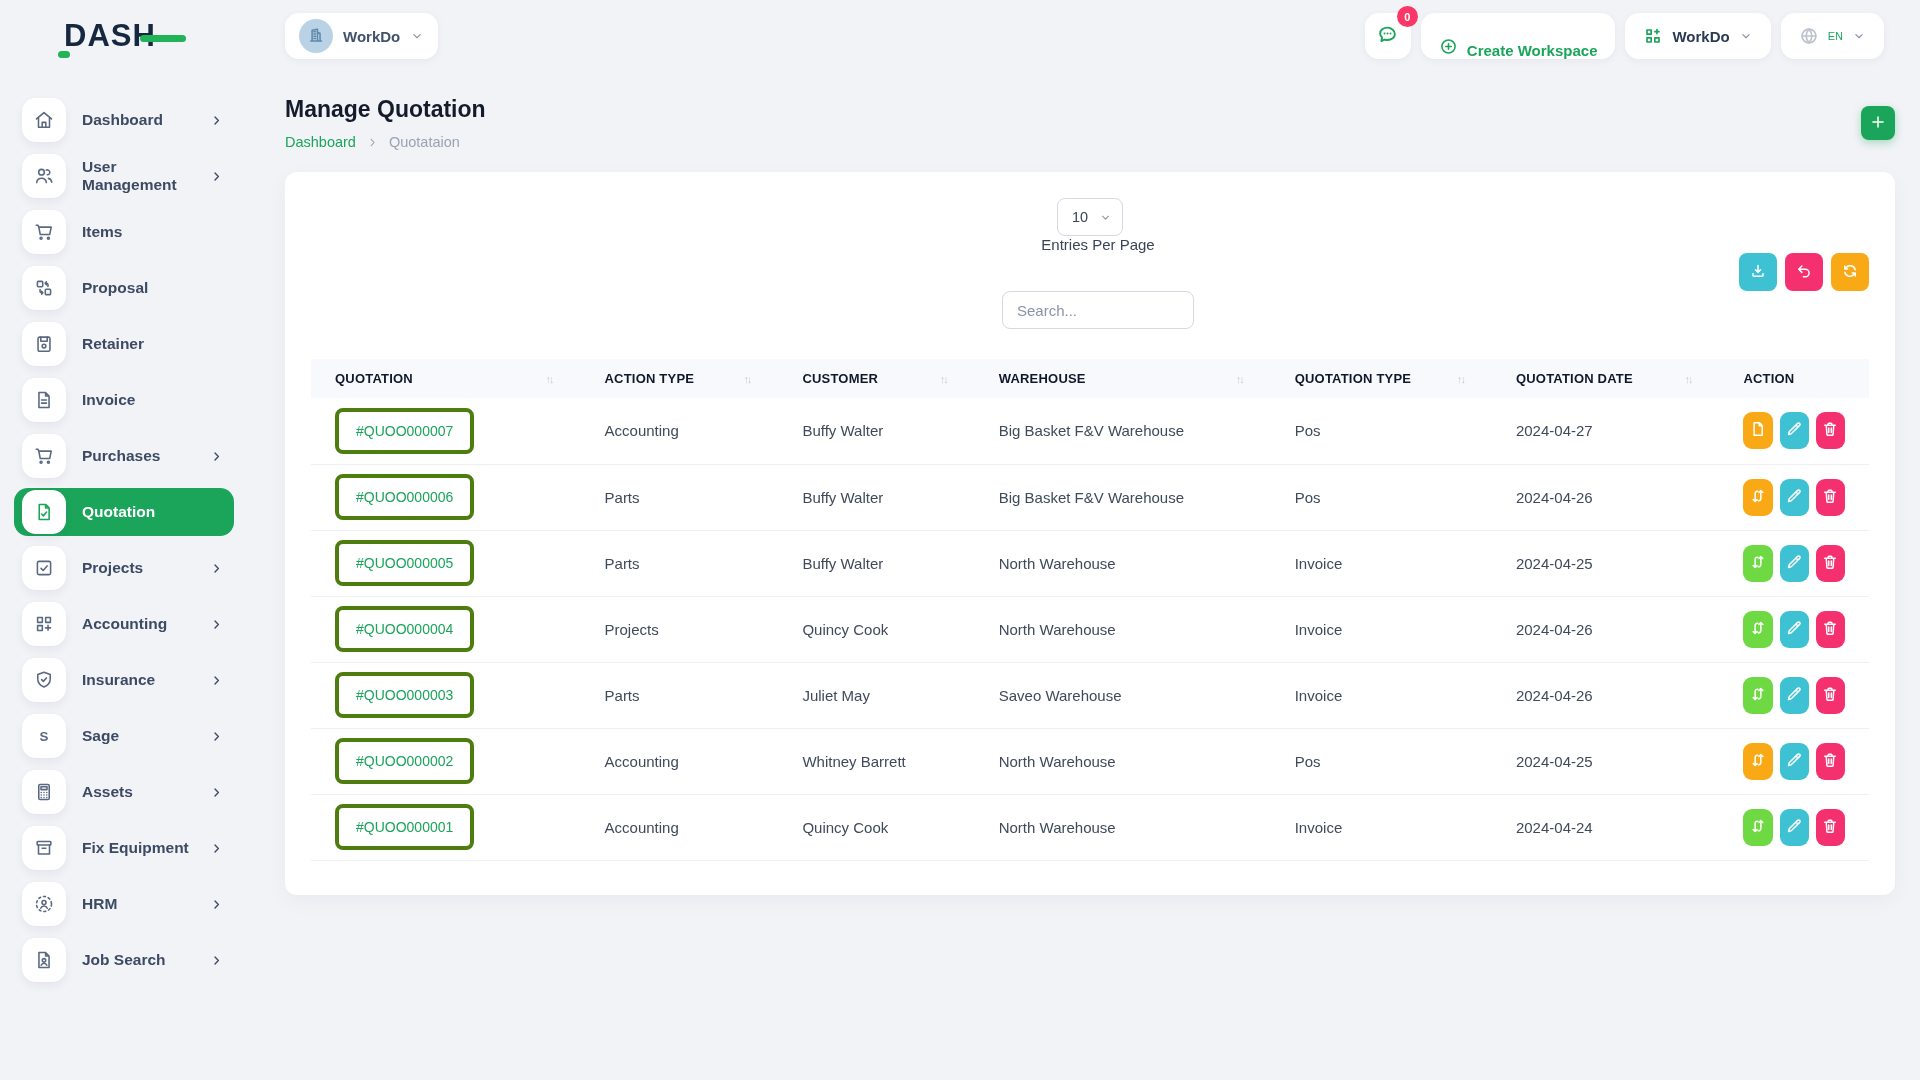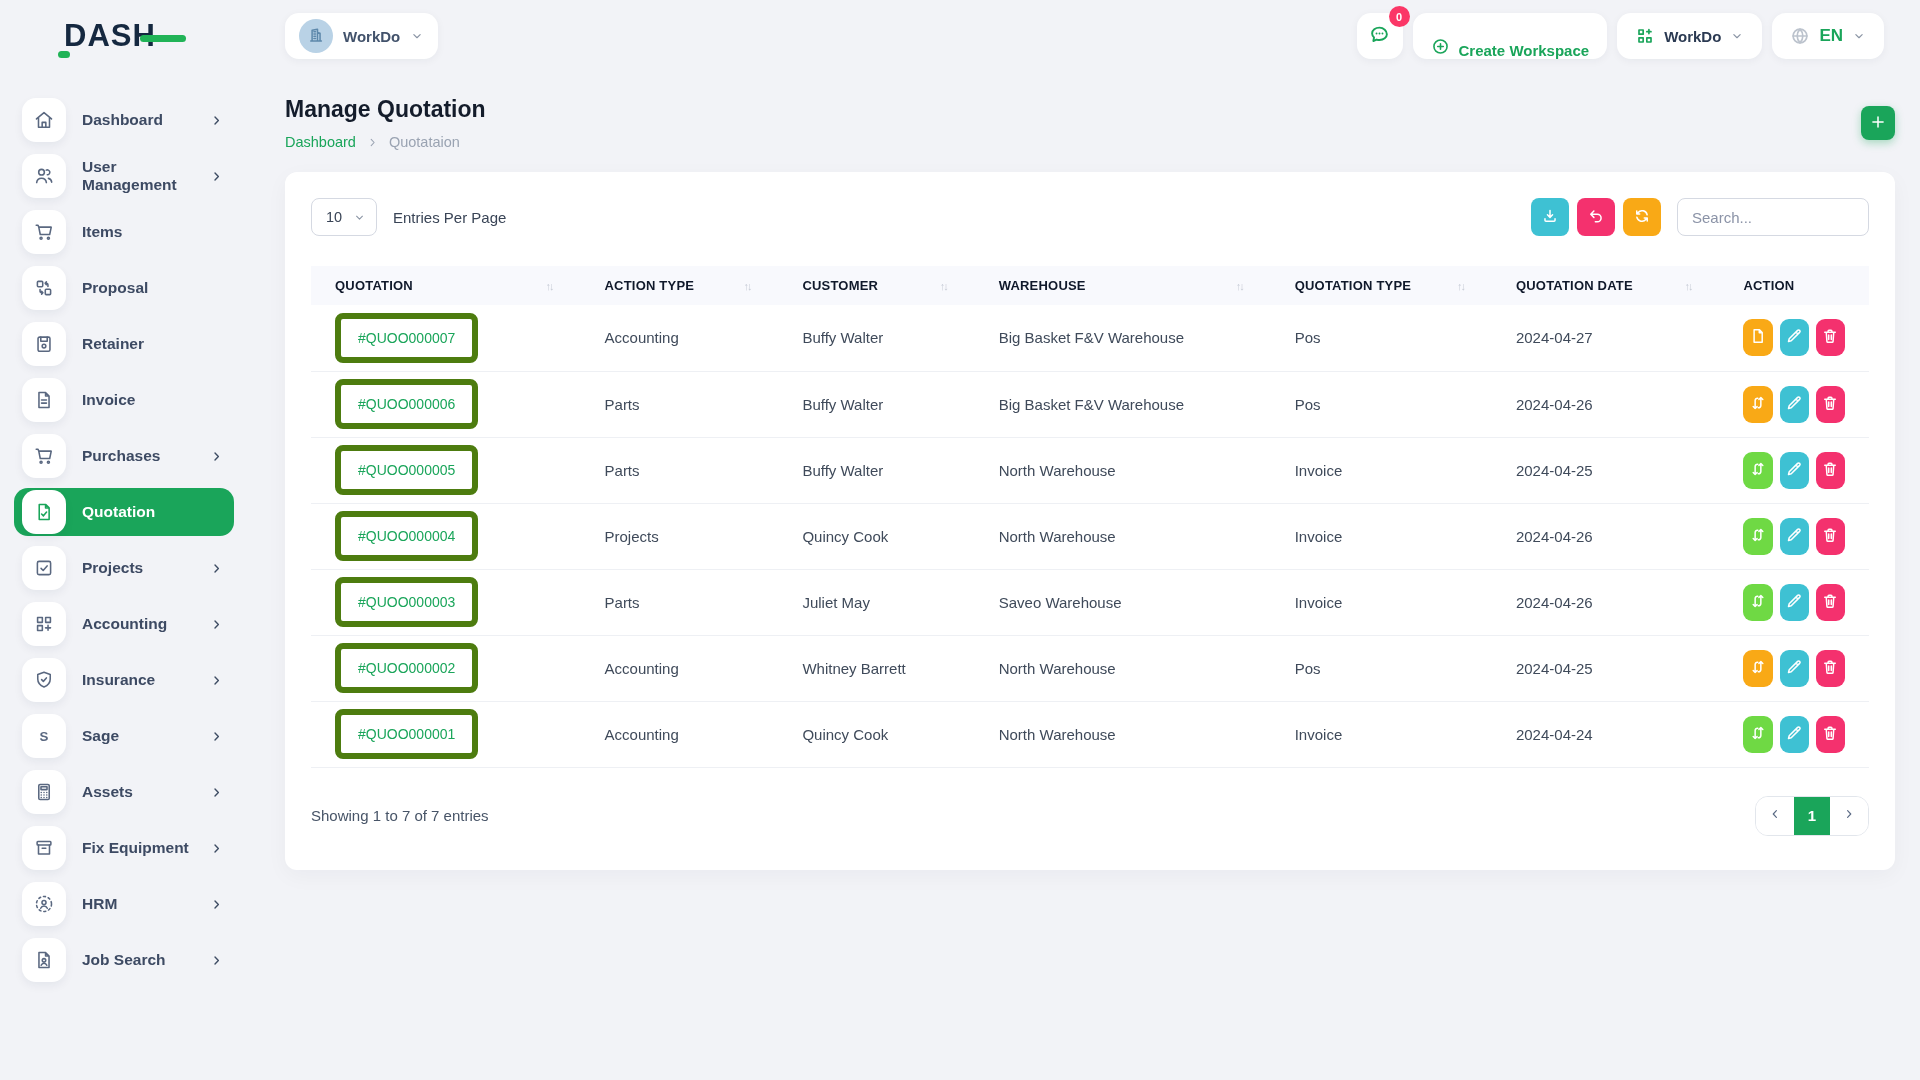--- a/index.html
+++ b/index.html
@@ -19,21 +19,21 @@
   .ws-label { font-weight:600; color:#42526b; }
   .chev { color:#8a94a4; display:flex; }
   .spacer { flex:1; }
   .icon-pill { position:relative; width:46px; justify-content:center; padding:0; color:#1aa55a; margin-right:10px; }
   .badge { position:absolute; top:-7px; right:-7px; min-width:21px; height:21px; border-radius:11px; background:#fb3767; color:#fff; font-size:11px; font-weight:700; display:flex; align-items:center; justify-content:center; padding:0 5px; }
   .create-pill { color:#1aa55a; font-weight:600; margin-right:10px;align-items:flex-end; }
   .apps-pill { margin-right:10px; }
   .apps-pill .app-label { font-weight:600; color:#2b3a52; }
   .apps-pill .grid-ic { color:#1aa55a; display:flex; }
   .lang-pill .globe-ic { color:#bcc3cd; display:flex; }
-  .lang-pill .lang-label { color:#1aa55a; font-weight:700; font-size:17px; }
+  .lang-pill .lang-label { color:#1aa55a; font-weight:400; font-size:11px; }
 
   
   .sidebar { grid-row:2; overflow:hidden; padding-top:20px; }
   .nav-item { display:flex; align-items:center; height:56px; padding:0 16px 0 22px; cursor:pointer; }
   .nav-tile { width:44px; height:44px; border-radius:14px; background:#fff; box-shadow:0 4px 10px rgba(20,30,60,.06); display:flex; align-items:center; justify-content:center; color:#5a6880; flex-shrink:0; }
   .nav-label { margin-left:16px; font-size:15.5px; font-weight:600; color:#3d4a63; flex:1; }
   .nav-chev { color:#3e4c63; display:flex; }
   .nav-item.active { background:#1aa55a; border-radius:14px; height:48px; margin:4px 6px 4px 14px; padding:0 16px 0 8px; }
   .nav-item.active .nav-tile { color:#1aa55a; }
   .nav-item.active .nav-label { color:#fff; font-weight:700; }
@@ -42,36 +42,36 @@
   .main { grid-row:2; overflow:hidden; padding:0 25px 0 45px; }
   .page-head { display:flex; align-items:center; justify-content:space-between; margin-top:24px; }
   h1 { font-size:23px; font-weight:700; color:#141c2b;text-align:right; }
   .breadcrumb { display:flex; align-items:center; gap:10px; margin-top:11px; font-size:14.5px; }
   .breadcrumb a { color:#1aa55a; text-decoration:none; cursor:pointer; }
   .crumb-sep { color:#9aa3b2; display:flex; }
   .crumb-current { color:#9aa3b2; }
   .add-btn { width:34px; height:34px; border:none; border-radius:8px; background:#1aa55a; color:#fff; display:flex; align-items:center; justify-content:center; cursor:pointer; box-shadow:0 3px 8px rgba(26,165,90,.35); }
 
   .card { background:#fff; border-radius:12px; margin-top:22px; padding:26px 26px 34px; box-shadow:0 6px 22px rgba(24,33,56,.04); }
-  .toolbar { display:flex; align-items:center; }
+  .toolbar { display:flex; align-items:center;flex-direction:column; }
   .select-box { display:flex; align-items:center; justify-content:space-between; width:66px; height:38px; border:1px solid #d5d9e2; border-radius:8px; padding:0 10px 0 14px; background:#fff; font-size:14.5px; color:#394456; cursor:pointer; }
   .entries-label { margin-left:16px; font-size:15px; color:#394456; }
   .tb-right { margin-left:auto; display:flex; align-items:center; }
   .tb-btn { width:38px; height:38px; border:none; border-radius:8px; color:#fff; display:flex; align-items:center; justify-content:center; margin-left:8px; cursor:pointer; }
   .search-input { width:192px; height:38px; border:1px solid #d5d9e2; border-radius:8px; margin-left:16px; padding:0 14px; font-size:15px; font-family:inherit; color:#394456; outline:none; background:#fff; }
   .search-input::placeholder { color:#8b93a7; }
 
   table { width:100%; border-collapse:collapse; margin-top:30px; table-layout:fixed; }
   col.c1{width:17.3%} col.c2{width:12.7%} col.c3{width:12.6%} col.c4{width:19%} col.c5{width:14.2%} col.c6{width:14.6%} col.c7{width:9.6%}
   thead th { background:#f8f9fd; padding:12px 24px; text-align:left; font-size:13px; font-weight:700; color:#10192b; letter-spacing:.2px; cursor:pointer; }
   thead th .th-inner { display:flex; align-items:center; justify-content:space-between; }
   .sort-ic { color:#c7ccd6; font-size:11px; letter-spacing:-2px; font-weight:400; padding-right:4px; }
   tbody td { padding:0 24px; height:66px; font-size:15px; color:#3f4a5a; border-bottom:1px solid #eef0f4; }
   tbody tr:last-child td { border-bottom:1px solid #eef0f4; }
-  .q-pill { display:inline-block; padding:11px 17px; border:6px solid #4d7c0f; color:#1aa55a; border-radius:8px; font-size:14px; background:#fff; cursor:pointer; }
+  .q-pill { display:inline-block; padding:11px 17px; border:4px solid #4d7c0f; color:#1aa55a; border-radius:8px; font-size:14px; background:#fff; cursor:pointer; }
   .act-wrap { display:flex; gap:7px; }
   .act-btn { width:37px; height:37px; border:none; border-radius:9px; color:#fff; display:flex; align-items:center; justify-content:center; cursor:pointer; }
 
   .card-footer { display:flex; align-items:center; justify-content:space-between; margin-top:28px; }
   .showing { font-size:15px; color:#475467; }
   .pagination { display:flex; align-items:center; border:1px solid #e2e6ec; border-radius:13px; overflow:hidden; height:40px; background:#fff; }
   .page-nav { width:38px; height:100%; display:flex; align-items:center; justify-content:center; color:#5b6b85; background:#fff; border:none; cursor:pointer; }
   .page-num { width:36px; height:100%; display:flex; align-items:center; justify-content:center; background:#1aa55a; color:#fff; font-size:15px; font-weight:600; cursor:pointer; }
 </style>
 </head>
@@ -645,31 +645,15 @@
                     <span><svg width="18" height="18" viewBox="0 0 24 24" fill="none" stroke="currentColor" stroke-width="2" stroke-linecap="round" stroke-linejoin="round">
                         <path d="M5 6.9h14M9.5 6.9V5.4a1.1 1.1 0 0 1 1.1-1.1h2.8a1.1 1.1 0 0 1 1.1 1.1v1.5M7 6.9l.9 12.3a1.2 1.2 0 0 0 1.2 1.1h5.8a1.2 1.2 0 0 0 1.2-1.1L17 6.9M10.3 10.5v6M13.7 10.5v6"></path>
                       </svg></span>
                   </button>
                 </div>
               </td>
             </tr>
           </tbody>
       </table>
 
-      <div class="card-footer">
-        <span class="showing">Showing 1 to 7 of 7 entries</span>
-        <div class="pagination">
-          <button class="page-nav">
-              <span class="js-icon"><svg width="14" height="14" viewBox="0 0 24 24" fill="none" stroke="currentColor" stroke-width="2" stroke-linecap="round" stroke-linejoin="round">
-                  <path d="M14.4 6.3 9 12l5.4 5.7"></path>
-                </svg></span>
-            </button>
-          <span class="page-num">1</span>
-          <button class="page-nav">
-              <span class="js-icon"><svg width="14" height="14" viewBox="0 0 24 24" fill="none" stroke="currentColor" stroke-width="2" stroke-linecap="round" stroke-linejoin="round">
-                  <path d="M9.6 6.3 15 12l-5.4 5.7"></path>
-                </svg></span>
-            </button>
-        </div>
-      </div>
     </section>
   </main>
 </div>
 
 </body></html>

